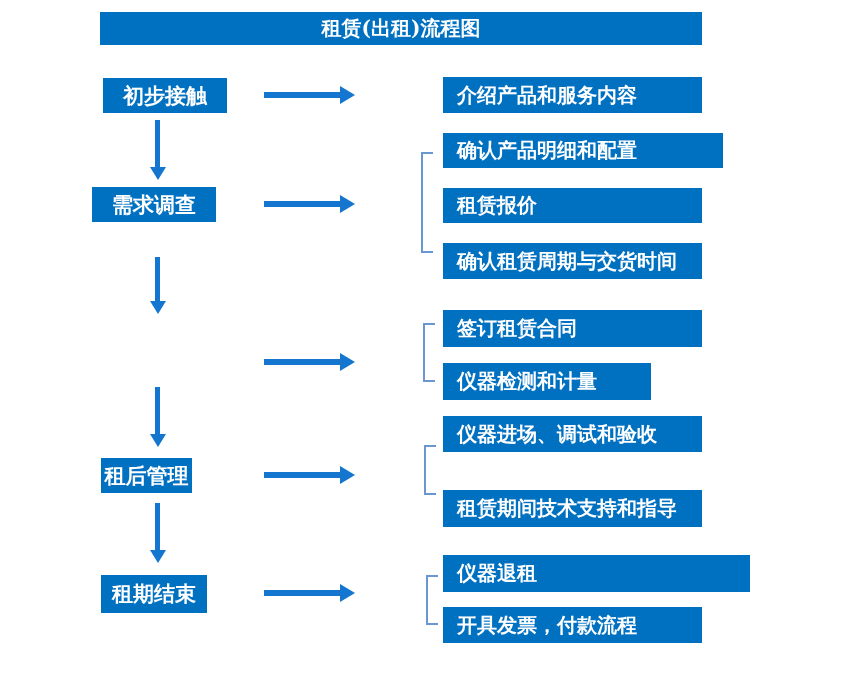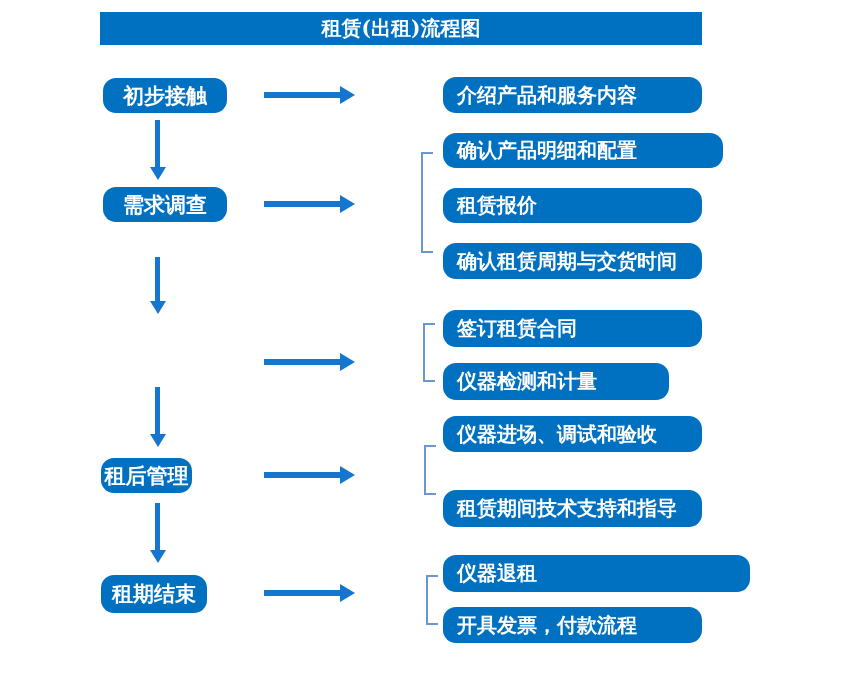--- a/index.html
+++ b/index.html
@@ -13,21 +13,20 @@
     overflow: hidden;
   }
   .box {
     position: absolute;
     background: var(--box, #0070C0);
     color: var(--text, #ffffff);
     display: flex;
     align-items: center;
     box-sizing: border-box;
     white-space: nowrap;
-    border-radius: 13px;
   }
   .box.center { justify-content: center; }
   .box.leftpad { padding-left: 14px; }
   .title-banner {
     position: absolute;
     left: 100px; top: 12px; width: 602px; height: 33px;
     background: var(--box, #0070C0);
     color: var(--text, #ffffff);
     display: flex; align-items: center; justify-content: center;
     font-size: 20px;
@@ -78,21 +77,21 @@
 
 <div class="stage">
 
   <div class="title-banner">
     <span>租赁(出租)流程图</span>
   </div>
 
   <div class="box center step" style="left:103px; top:78px;  width:124px; height:35px;">
     <span>初步接触</span>
   </div>
-  <div class="box center step" style="left:103px; top:187px; width:124px; height:35px;">
+  <div class="box center step" style="left:92px; top:187px; width:124px; height:35px;">
     <span>需求调查</span>
   </div>
   <div class="box center step" style="left:101px; top:458px; width:91px; height:35px;">
     <span>租后管理</span>
   </div>
   <div class="box center step" style="left:101px; top:575px; width:106px; height:38px;text-align:center;">
     <span>租期结束</span>
   </div>
 
   <div class="varrow" style="left:155px; top:120px; height:47px;"></div>
@@ -121,21 +120,21 @@
   <div class="box leftpad detail" style="left:443px; top:188px; width:259px; height:35px;">
     <span>租赁报价</span>
   </div>
   <div class="box leftpad detail" style="left:443px; top:243px; width:259px; height:36px;">
     <span>确认租赁周期与交货时间</span>
   </div>
 
   <div class="box leftpad detail" style="left:443px; top:310px; width:259px; height:37px;">
     <span>签订租赁合同</span>
   </div>
-  <div class="box leftpad detail" style="left:443px; top:363px; width:226px; height:37px;text-align:right;">
+  <div class="box leftpad detail" style="left:443px; top:363px; width:208px; height:37px;text-align:right;">
     <span>仪器检测和计量</span>
   </div>
 
   <div class="box leftpad detail" style="left:443px; top:416px; width:259px; height:36px;">
     <span>仪器进场、调试和验收</span>
   </div>
   <div class="box leftpad detail" style="left:443px; top:490px; width:259px; height:37px;">
     <span>租赁期间技术支持和指导</span>
   </div>
 

